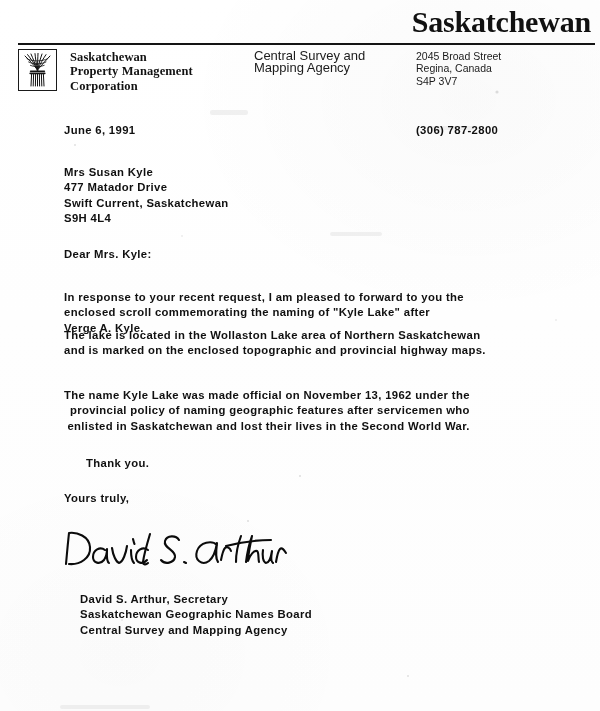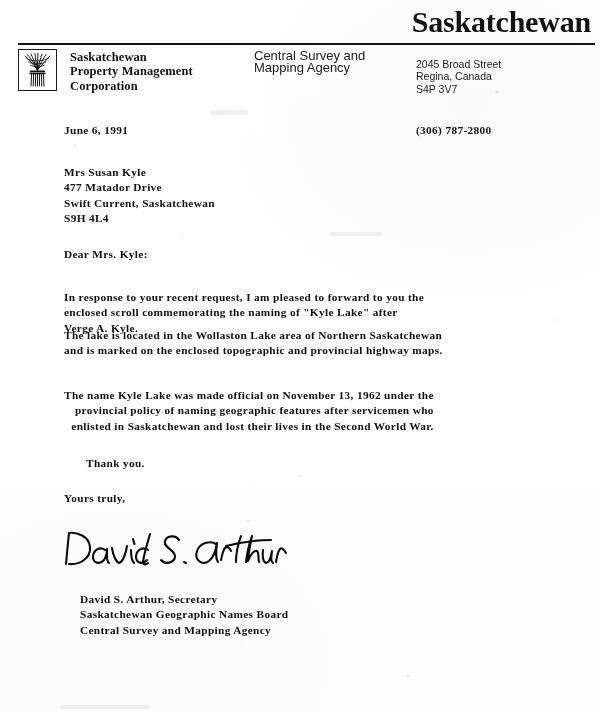--- a/index.html
+++ b/index.html
@@ -96,21 +96,21 @@
   .lh-addr {
     left: 398px;
     font-family: "Liberation Sans", sans-serif;
     font-size: 10.5px;
     line-height: 12.4px;
     color: #1b1b1b;
   }
 
   
   .tw {
-    font-family: Liberation Serif, serif;
+    font-family: Liberation Sans, sans-serif;
     font-size: 11.3px;
     font-weight: 700;
     line-height: 15.4px;
     letter-spacing: 0.35px;
     color: #101010;
     white-space: pre;
   }
 
   .date      { position: absolute; left: 64px;  top: 123px; }
   .phone     { position: absolute; left: 416px; top: 123px; }
@@ -195,21 +195,21 @@
       </svg>
     </div>
 
     <div class="lh-col lh-org tw-serif" style="white-space: pre-line;">Saskatchewan
 Property Management
 Corporation</div>
 
     <div class="lh-col lh-agency" style="white-space: pre-line;">Central Survey and
 Mapping Agency</div>
 
-    <div class="lh-col lh-addr" style="white-space: pre-line; margin-top: 8px;">2045 Broad Street
+    <div class="lh-col lh-addr" style="white-space: pre-line;">2045 Broad Street
 Regina, Canada
 S4P  3V7</div>
   </div>
 
   <div class="tw date">June 6, 1991</div>
 
   <div class="tw phone">(306) 787-2800</div>
 
   <div class="tw recipient">Mrs Susan Kyle
 477 Matador Drive

